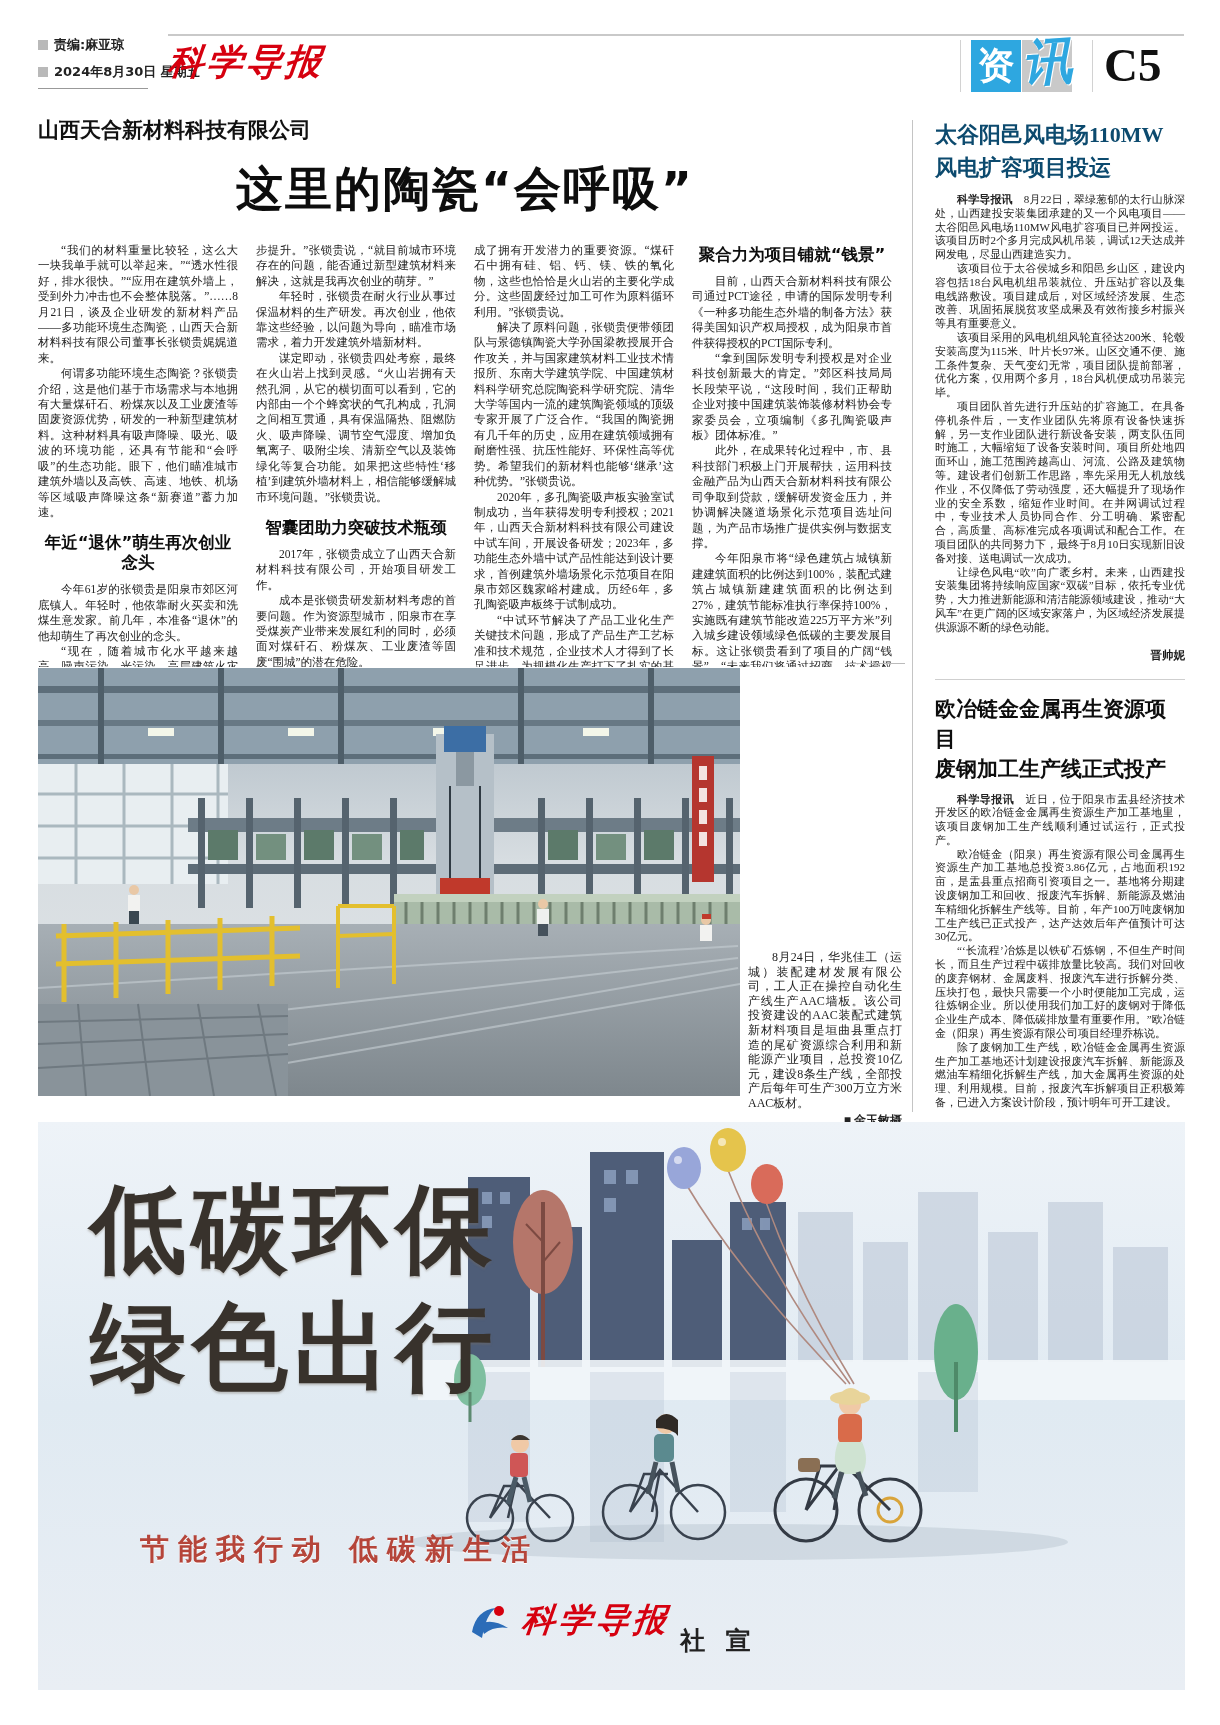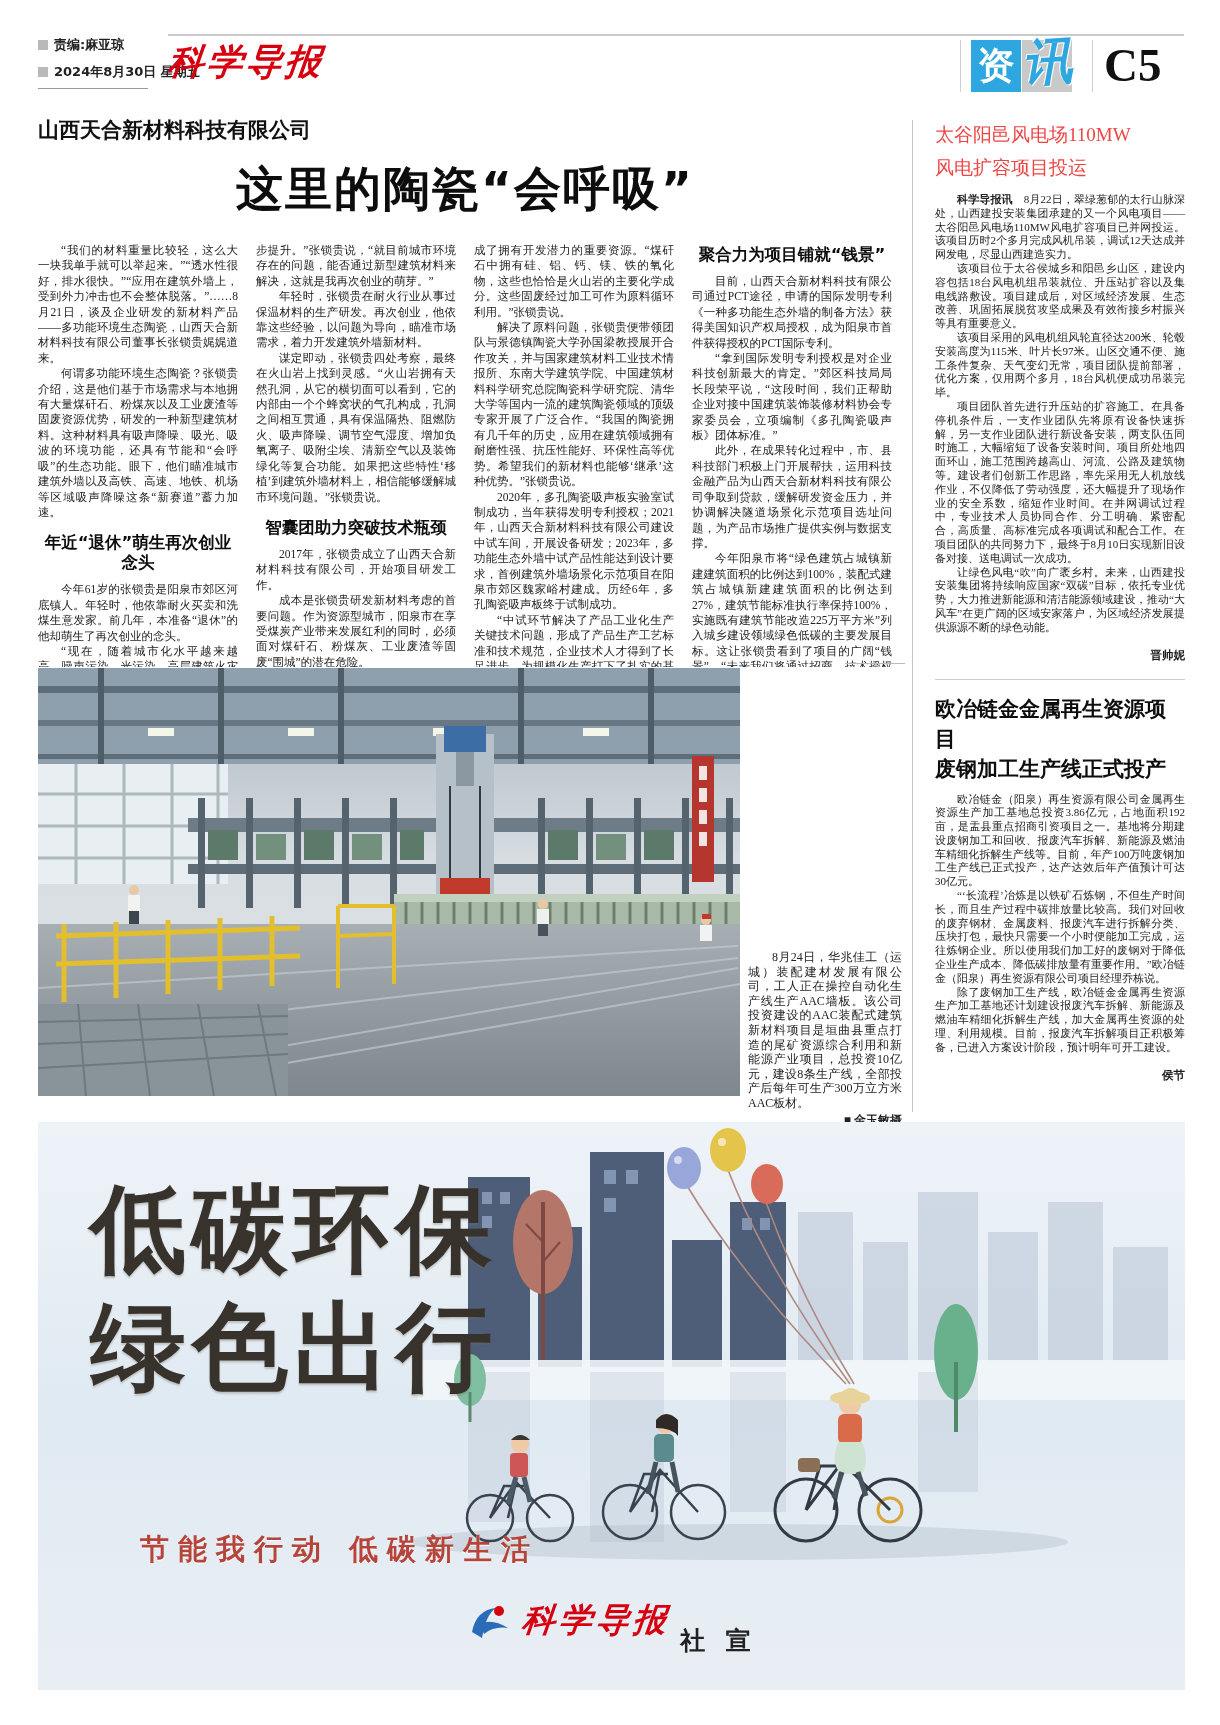--- a/index.html
+++ b/index.html
@@ -30,21 +30,21 @@
   .col{width:200px;font-size:11.5px;line-height:15.4px;text-align:justify;color:#222;}
   .col p{margin:0;text-indent:2em;}
   .col p.noindent{text-indent:0;}
   .colhead{font-size:16.5px;line-height:20px;font-weight:bold;text-align:center;margin:13px 0 9px;
            font-family:"DejaVu Sans","Liberation Sans",sans-serif;color:#0d0d0d;}
   .end-dash{position:absolute;left:845px;top:663px;width:60px;height:1px;background:#bbb;}
   
   .divider-v{position:absolute;left:912px;top:120px;width:1px;height:992px;background:#c4c4c4;}
   
   .right-rail{position:absolute;left:935px;top:118px;width:250px;}
-  .r-headline{font-size:19px;line-height:33px;font-weight:normal;font-family:"Liberation Serif","DejaVu Serif",serif;color:#ef4444;}
+  .r-headline{font-size:22px;line-height:33px;font-weight:bold;font-family:"Liberation Serif","DejaVu Serif",serif;color:#0c4a6e;}
   .r-headline2{font-size:21px;line-height:30px;font-weight:bold;font-family:"Liberation Serif","DejaVu Serif",serif;color:#0d0d0d;}
   .r-body{margin-top:9px;font-size:11px;line-height:13.8px;text-align:justify;color:#222;}
   .r-body p{margin:0;text-indent:2em;}
   .r-body .lead{font-weight:bold;font-family:"DejaVu Sans","Liberation Sans",sans-serif;}
   .r-byline{text-align:right;font-weight:bold;font-size:11.5px;margin-top:13px;}
   .rail-hr{border:none;border-top:1px solid #cfcfcf;margin:16px 0 14px;}
   
   .photo{position:absolute;left:38px;top:668px;width:702px;height:428px;overflow:hidden;background:#aeb8c0;}
   .caption{position:absolute;left:748px;top:950px;width:154px;font-size:12px;line-height:14.6px;text-align:justify;color:#222;}
   .caption .cap-text{text-indent:2em;display:block;}
@@ -147,20 +147,21 @@
       </div>
       <div class="r-byline">晋帅妮</div>
     </div>
     <hr class="rail-hr">
     <div>
       <div class="r-headline2">
         <div>欧冶链金金属再生资源项目</div>
         <div>废钢加工生产线正式投产</div>
       </div>
       <div class="r-body">
+        <p><span class="lead">科学导报讯</span>　<span>近日，位于阳泉市盂县经济技术开发区的欧冶链金金属再生资源生产加工基地里，该项目废钢加工生产线顺利通过试运行，正式投产。</span></p>
         <p>欧冶链金（阳泉）再生资源有限公司金属再生资源生产加工基地总投资3.86亿元，占地面积192亩，是盂县重点招商引资项目之一。基地将分期建设废钢加工和回收、报废汽车拆解、新能源及燃油车精细化拆解生产线等。目前，年产100万吨废钢加工生产线已正式投产，达产达效后年产值预计可达30亿元。</p>
         <p>“‘长流程’冶炼是以铁矿石炼钢，不但生产时间长，而且生产过程中碳排放量比较高。我们对回收的废弃钢材、金属废料、报废汽车进行拆解分类、压块打包，最快只需要一个小时便能加工完成，运往炼钢企业。所以使用我们加工好的废钢对于降低企业生产成本、降低碳排放量有重要作用。”欧冶链金（阳泉）再生资源有限公司项目经理乔栋说。</p>
         <p>除了废钢加工生产线，欧冶链金金属再生资源生产加工基地还计划建设报废汽车拆解、新能源及燃油车精细化拆解生产线，加大金属再生资源的处理、利用规模。目前，报废汽车拆解项目正积极筹备，已进入方案设计阶段，预计明年可开工建设。</p>
       </div>
       <div class="r-byline">侯节</div>
     </div>
   </div>
 
   <div class="photo">
     <svg width="702" height="428" viewBox="0 0 702 428" xmlns="http://www.w3.org/2000/svg">

